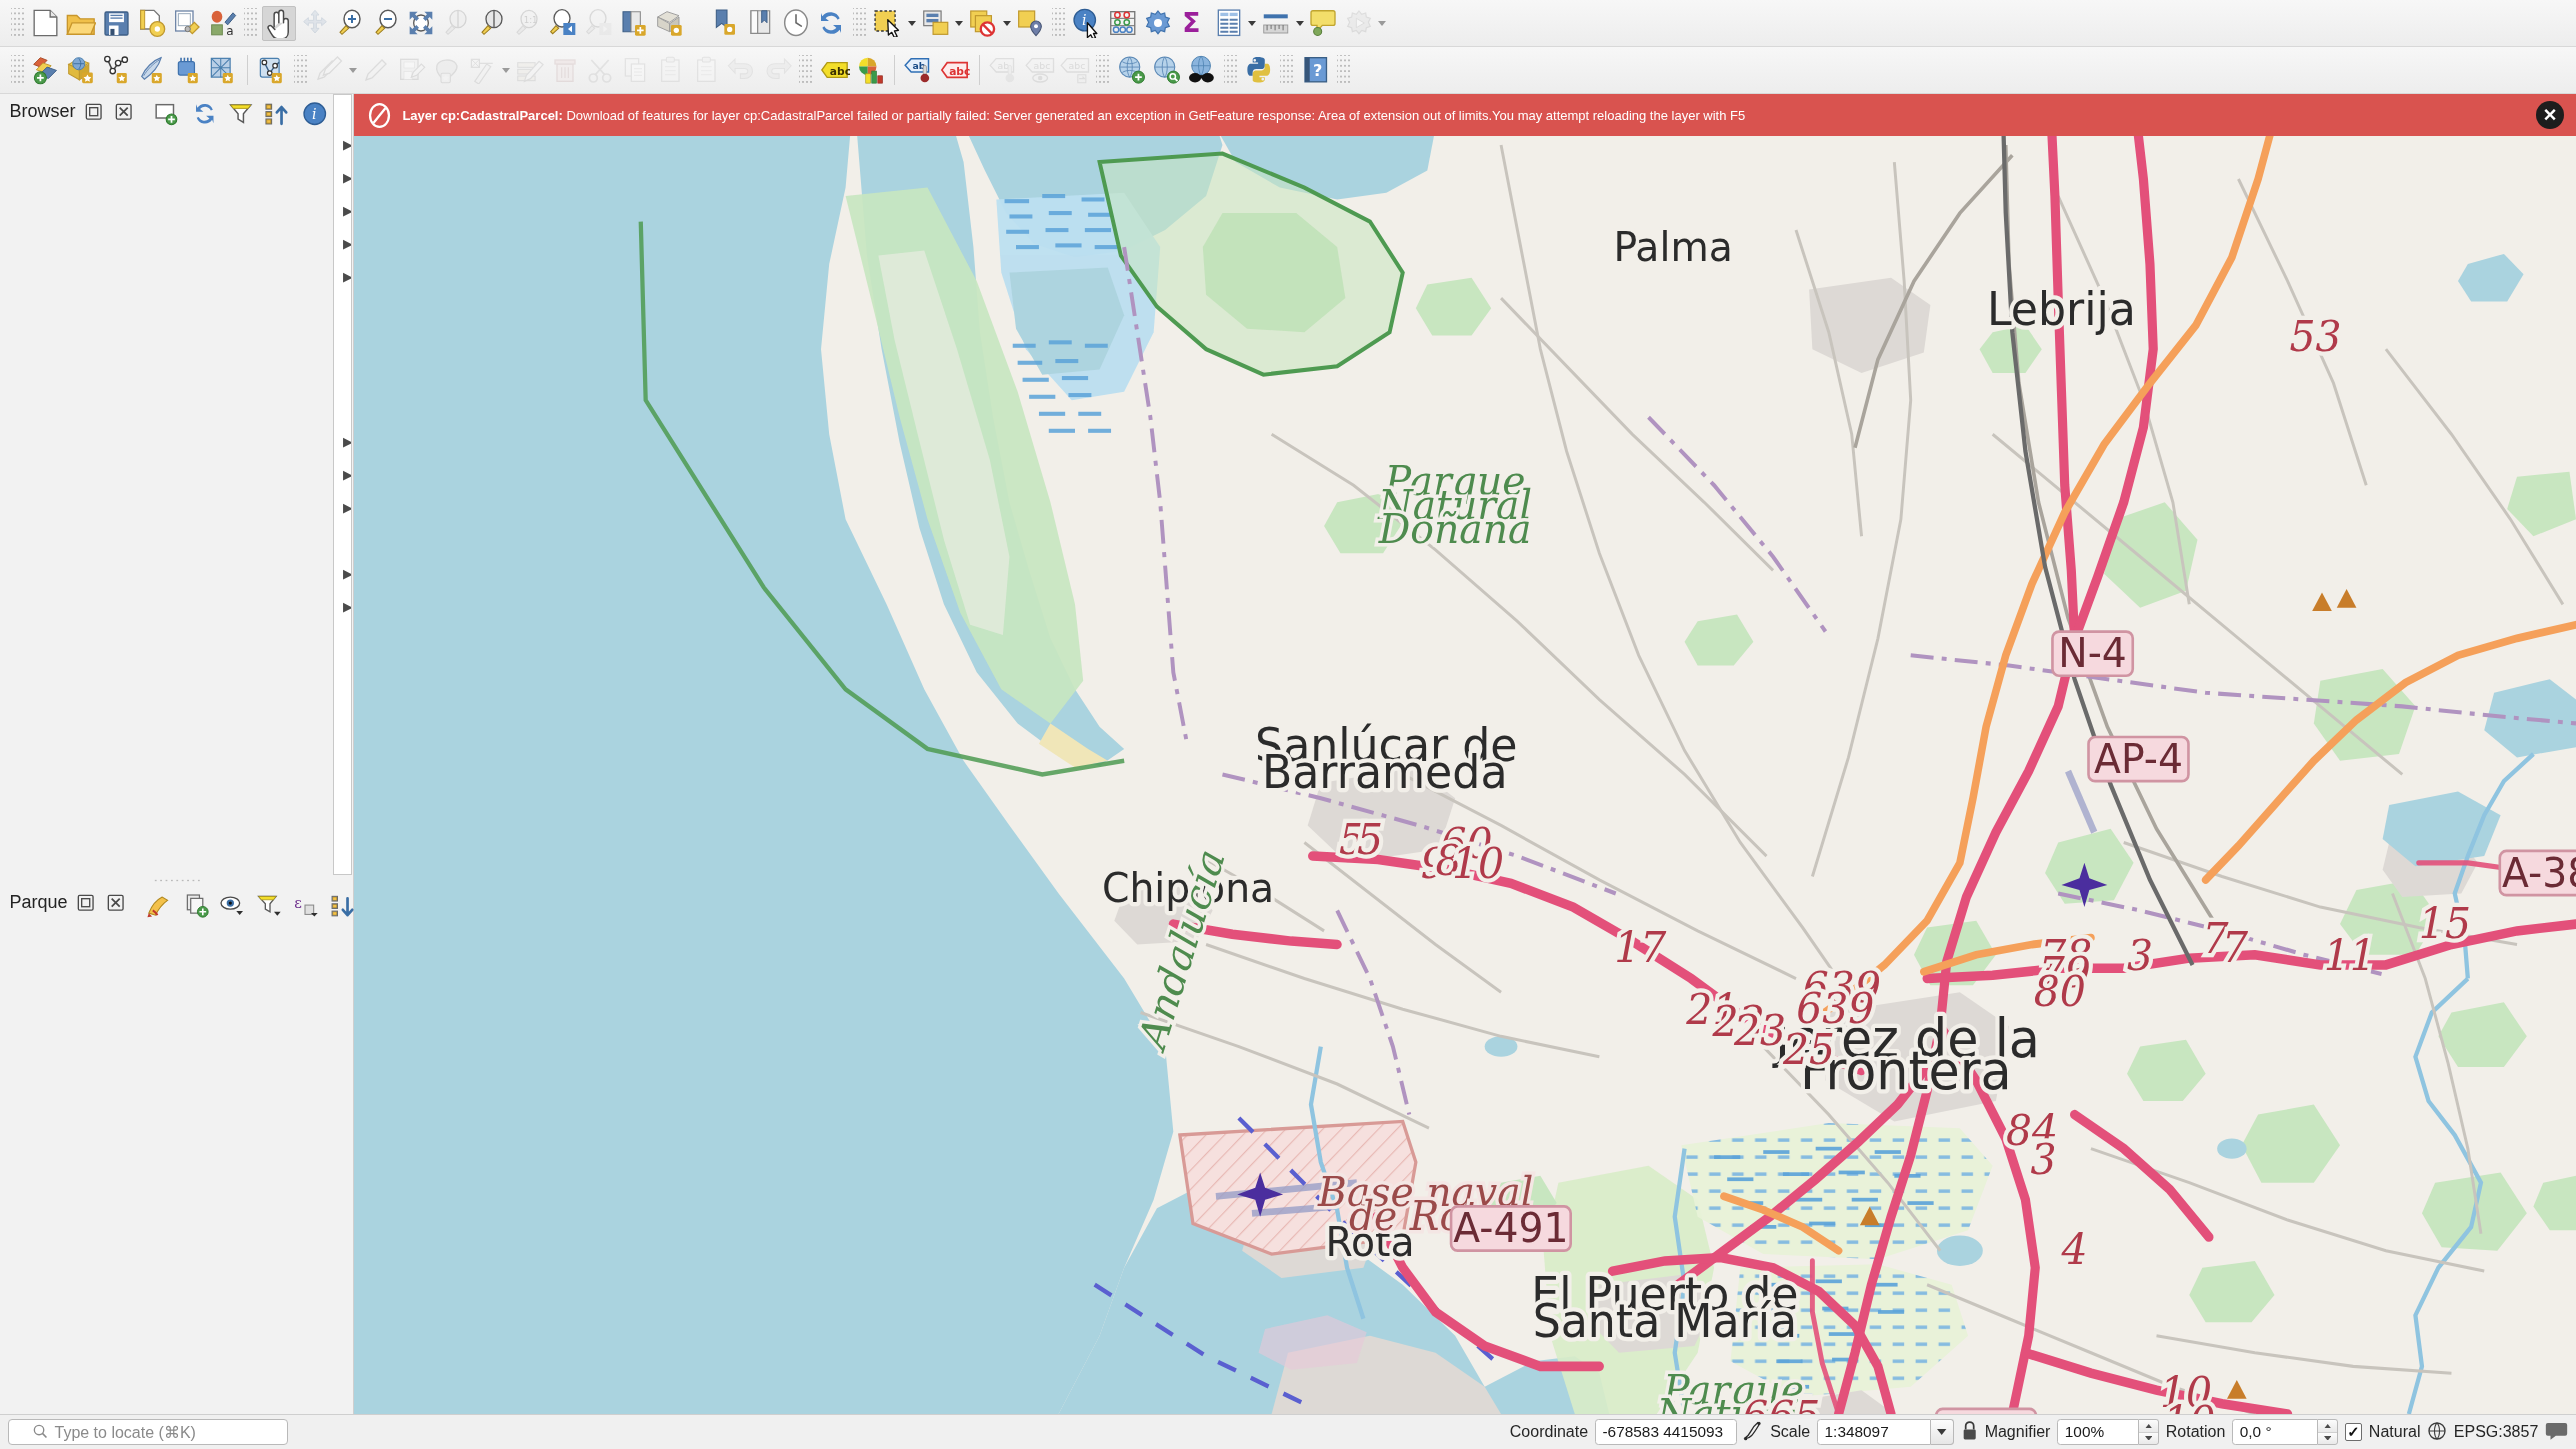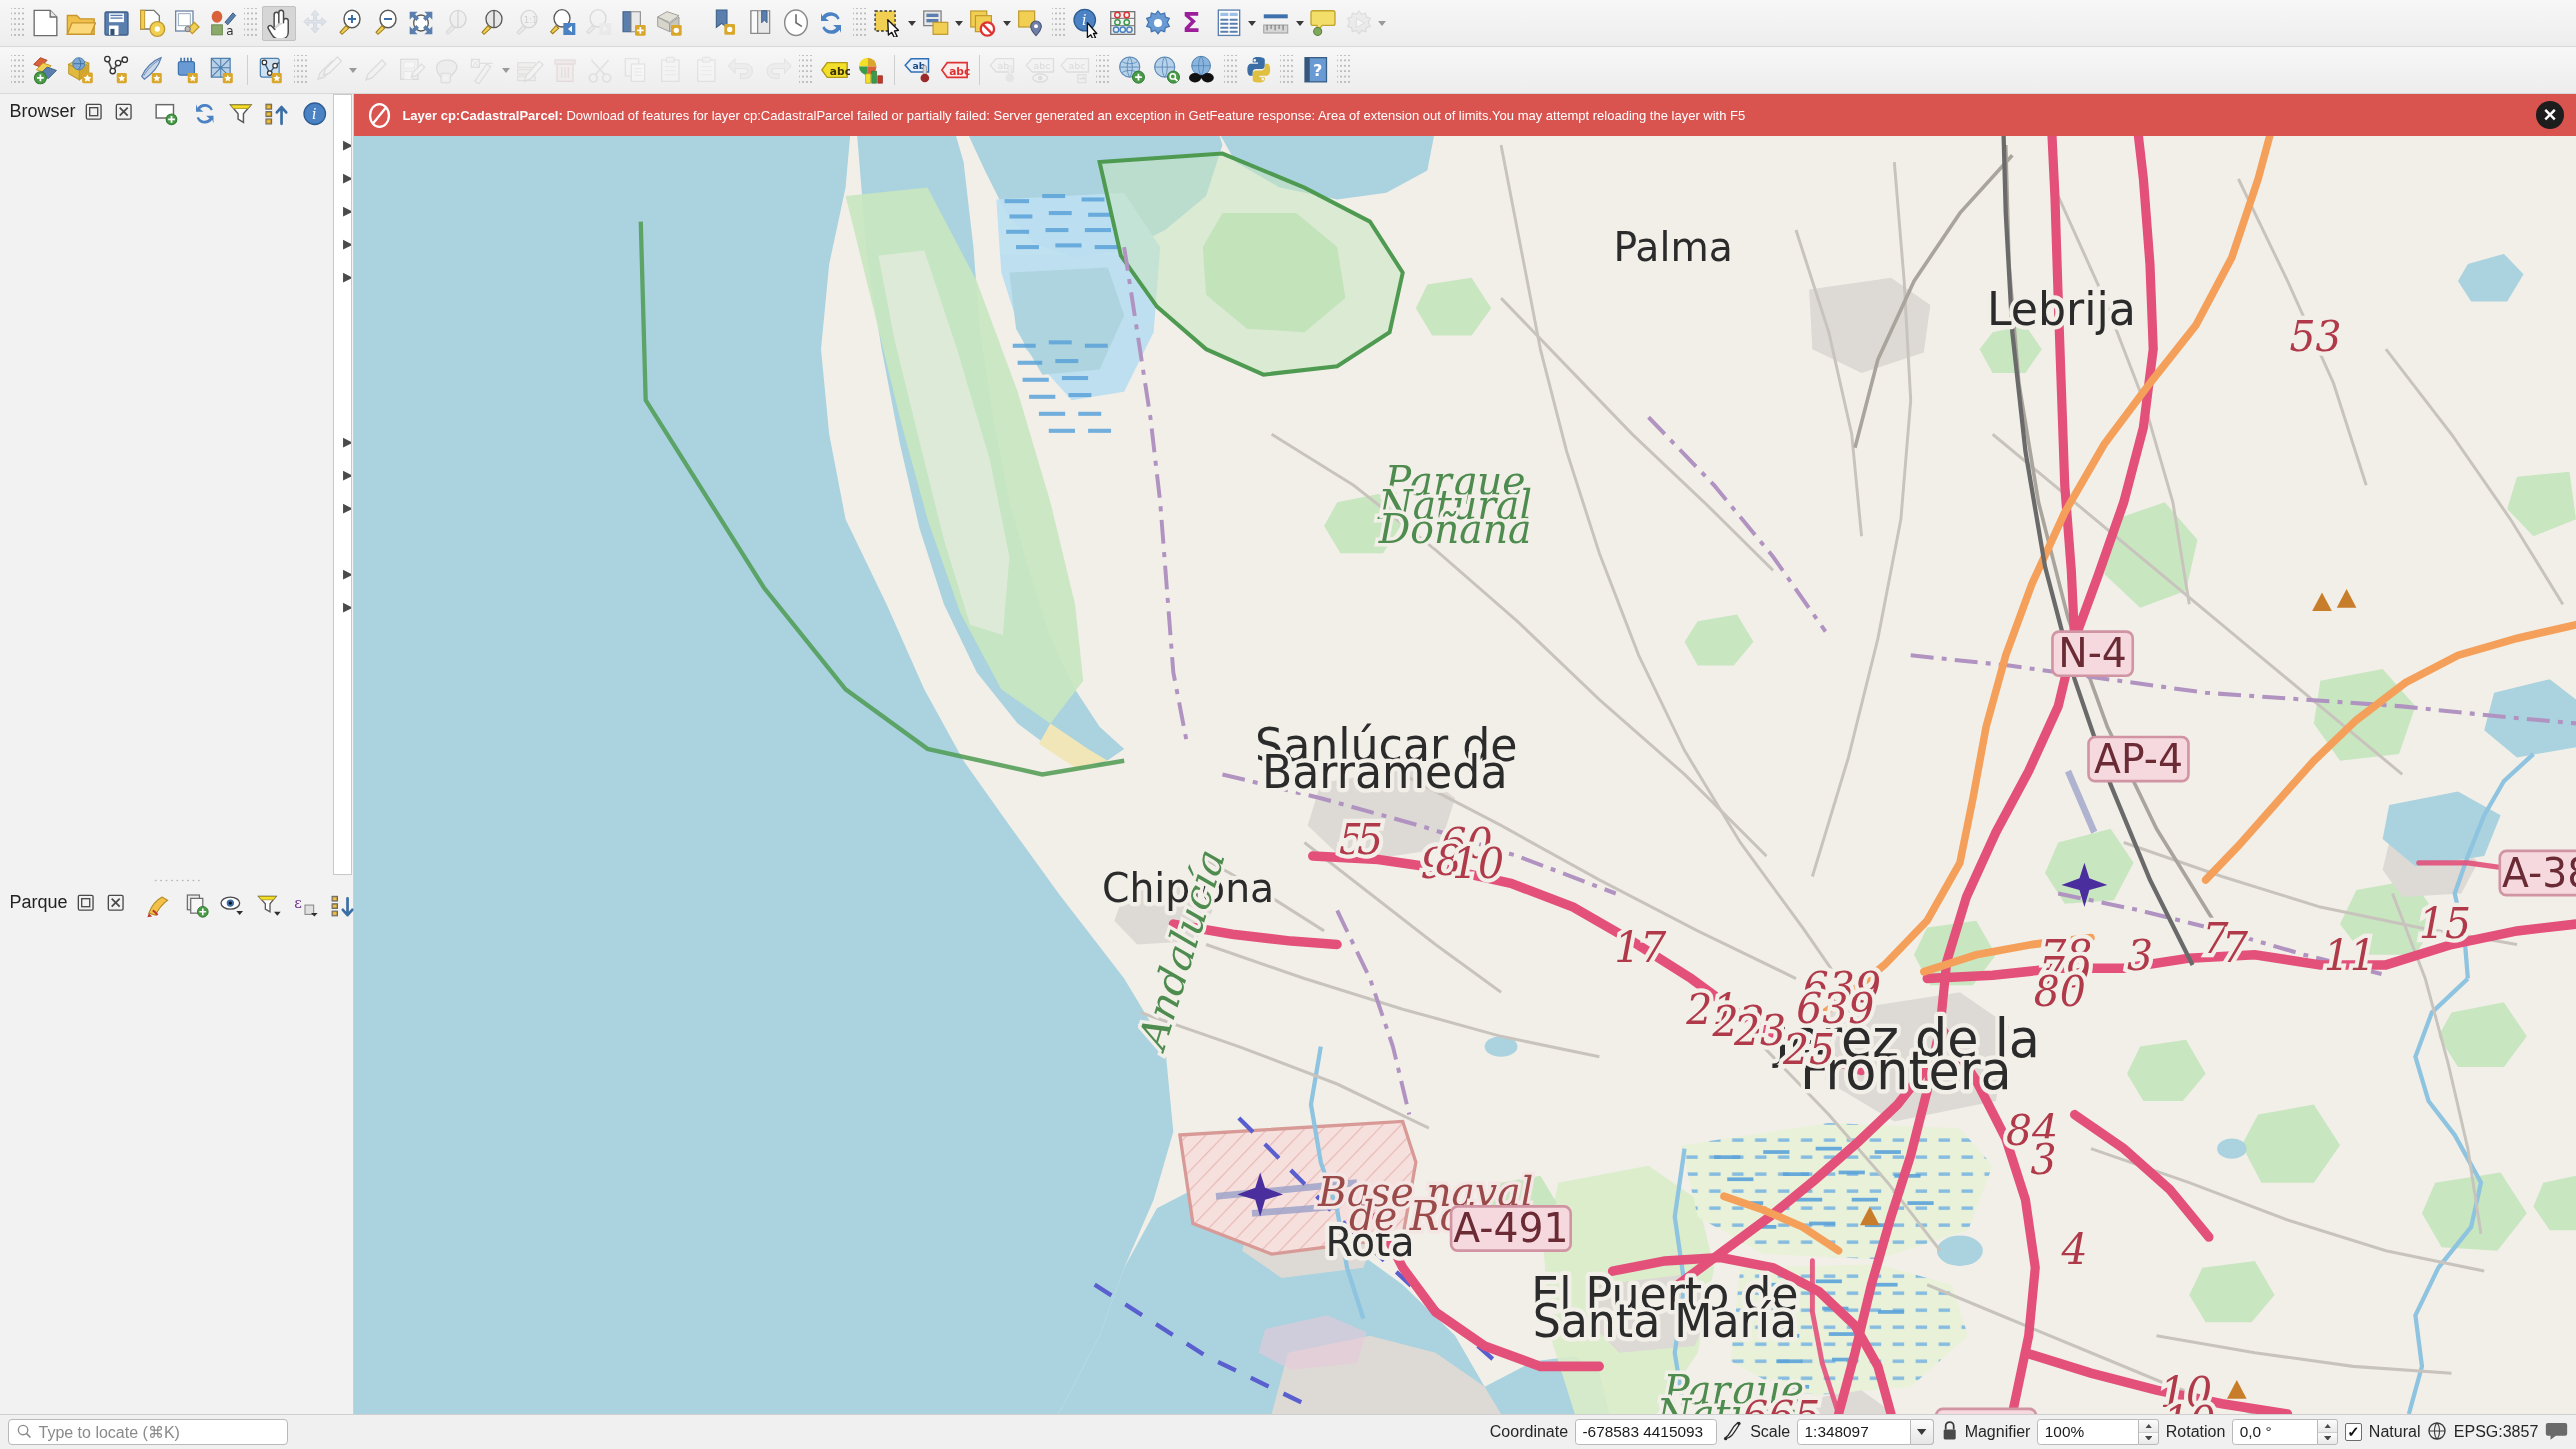--- a/index.html
+++ b/index.html
@@ -90,21 +90,21 @@
          paint-order:stroke; stroke:#f4e6e4; stroke-width:4px;}
   .exitno { font-family:"DejaVu Serif", serif; font-style:italic; fill:#b03a4a; font-size:25px;
             paint-order:stroke; stroke:#f2efe9; stroke-width:5px;}
   .shieldtxt { font-family:"DejaVu Sans", sans-serif; font-size:24px; fill:#6b2b35;}
   .shieldtxt.or { fill:#6a4a12; }
 
   
   .status { height:35px; display:flex; align-items:center; background:#f0f0f0;
     border-top:0.7px solid #cfcfcf; padding:0 8px; gap:6.7px;}
   .locate { width:280px; height:25.5px; background:#fff; border:0.7px solid #b9b9b9; border-radius:4px;
-    display:flex; align-items:center; padding:0 8px; gap:6.7px;}
+    display:flex; align-items:center; padding:0 24px; gap:6.7px;}
   .locate .ph { font-size:16px; color:#8a8a8a; }
   .sp { flex:1; }
   .slabel { font-size:16px; color:#262626; white-space:nowrap;}
   .sfield { height:25.5px; background:#fff; border:0.7px solid #b9b9b9; border-radius:3.4px;
     display:flex;align-items:center; padding:0 6.7px; font-size:15.4px; color:#1a1a1a;}
   .combo { display:flex; align-items:stretch; }
   .combo .cbtn { width:23px; background:linear-gradient(180deg,#fcfcfc,#e6e6e6);
     border:0.7px solid #b9b9b9; border-left:none; border-radius:0 3.4px 3.4px 0;
     display:flex;align-items:center;justify-content:center;}
   .spin { display:flex; flex-direction:column; width:20px; border:0.7px solid #b9b9b9; border-left:none;
@@ -1512,21 +1512,21 @@
     </div>
     <div>
       <svg width="17.4" height="21.5" viewBox="0 0 26 32">
           <path d="M7 14V9a6 6 0 0112 0v5" fill="none" stroke="#3a3a3a" stroke-width="2.6"></path>
           <rect x="4" y="14" width="18" height="15" rx="2" fill="#4a4a4a"></rect>
         </svg>
     </div>
 
     <div class="slabel">Magnifier</div>
     <div class="combo">
-      <div class="sfield" style="width:102px;border-radius:3.4px 0 0 3.4px;">100%</div>
+      <div class="sfield" style="width:82px;border-radius:3.4px 0 0 3.4px;">100%</div>
       <div class="spin">
         <div>
             <svg width="7.4" height="4.7" viewBox="0 0 11 7">
               <path d="M5.5 0L11 7H0z" fill="#4a4a4a"></path>
             </svg>
           </div>
         <div>
             <svg width="7.4" height="4.7" viewBox="0 0 11 7">
               <path d="M0 0h11L5.5 7z" fill="#4a4a4a"></path>
             </svg>

